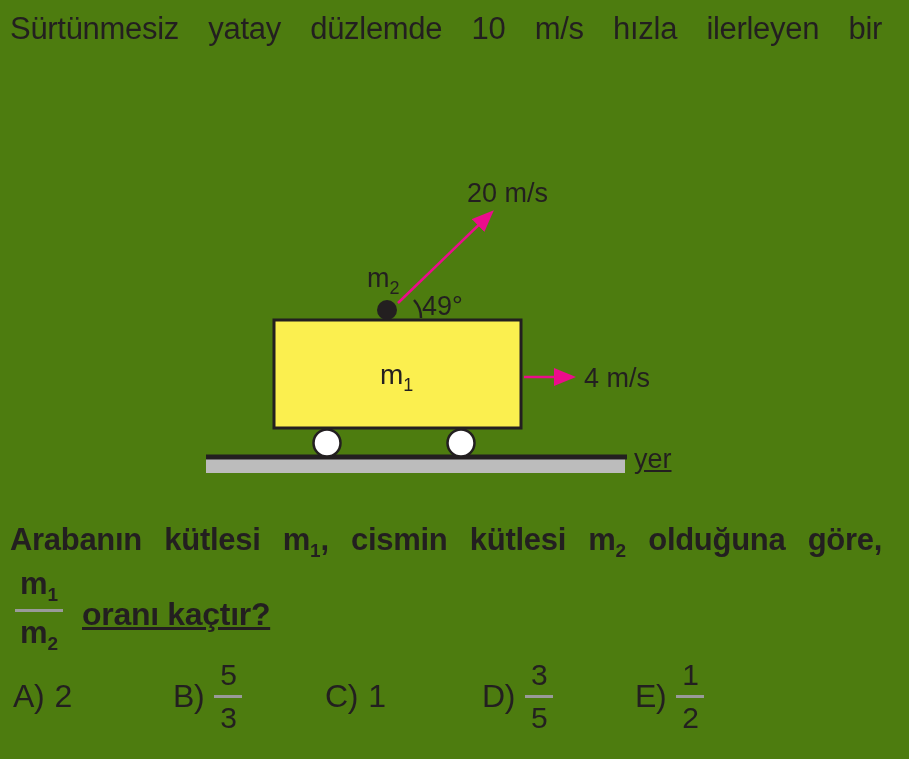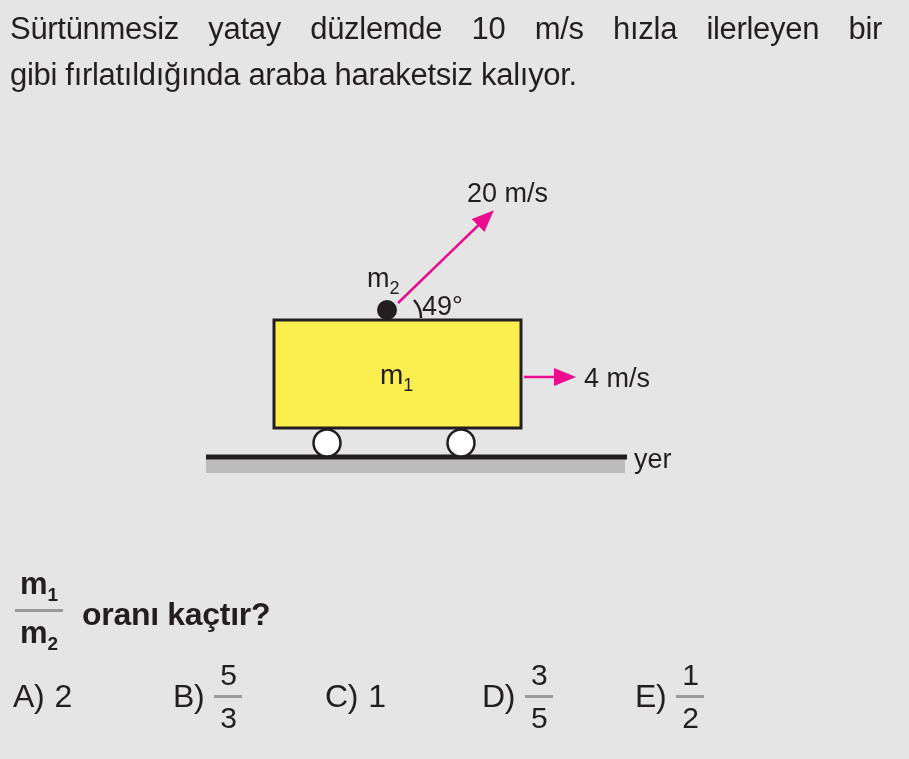--- a/index.html
+++ b/index.html
@@ -1,21 +1,21 @@
 <!DOCTYPE html>
 <html><head>
 <meta charset="utf-8">
 <style>
   html,body{margin:0;padding:0;}
   body{
     width:909px;height:759px;background:#ffffff;
     font-family:"Liberation Sans","DejaVu Sans",sans-serif;
     color:#231F20;-webkit-font-smoothing:antialiased;
   }
-  .page{position:relative;width:909px;height:759px;background:#e5e5e5;overflow:hidden;}
+  .page{position:relative;width:909px;height:759px;background:#4d7c0f;overflow:hidden;}
 
   
   .paragraph{position:absolute;top:6px;left:10px;width:872px;
     font-size:31px;line-height:46px;letter-spacing:-0.3px;}
   .p-line{text-align:justify;text-align-last:justify;white-space:nowrap;}
   .p-line.last{text-align:left;text-align-last:left;}
 
   
   .diagram{position:absolute;top:165px;left:4px;width:909px;height:335px;}
   .diagram svg{position:absolute;top:0;left:0;}
@@ -25,40 +25,39 @@
 
   
   .q-line1{position:absolute;top:522px;left:10px;width:872px;
     font-size:31px;font-weight:bold;letter-spacing:-0.3px;
     text-align:justify;text-align-last:justify;white-space:nowrap;}
   .q-frac{position:absolute;top:568px;left:13px;width:52px;
     display:flex;flex-direction:column;align-items:center;
     font-size:31px;font-weight:bold;line-height:1;}
   .q-frac .bar{width:48px;height:3px;background:#9a9a9a;margin:5px 0;}
   .q-tail{position:absolute;top:596px;left:82px;font-size:32px;font-weight:bold;
-    letter-spacing:-0.3px;}
+    letter-spacing:-0.3px;text-decoration:underline;}
 
   
   .answers{position:absolute;top:650px;left:0;width:909px;height:100px;}
   .answer{position:absolute;top:0;height:92px;display:flex;align-items:center;
     font-size:32px;letter-spacing:-0.3px;}
   .answer .letter{margin-right:10px;}
   .a-frac{display:flex;flex-direction:column;align-items:center;
     font-size:30px;line-height:1.05;}
   .a-frac .bar{width:28px;height:3px;background:#9a9a9a;margin:4px 0;}
   .pos-a{left:13px;}.pos-b{left:173px;}.pos-c{left:325px;}.pos-d{left:482px;}.pos-e{left:635px;}
 </style>
 </head>
 <body>
 
 <div class="page">
 
   <div class="paragraph">
     <div class="p-line">Sürtünmesiz yatay düzlemde 10 m/s hızla ilerleyen bir</div>
-    <div class="p-line last">gibi fırlatıldığında araba haraketsiz kalıyor.</div>
   </div>
 
   <div class="diagram">
     <svg width="909" height="335" viewBox="0 0 909 335">
       <defs>
         <marker id="arrowhead" markerUnits="userSpaceOnUse" markerWidth="24" markerHeight="18" refX="18" refY="9" orient="auto">
           <path d="M0,0 L22,9 L0,18 Z" fill="#EC0C8C"></path>
         </marker>
       </defs>
 
@@ -82,23 +81,24 @@
     <div class="dlabel" style="left:463px;top:15px;">20 m/s</div>
 
     <div class="dlabel" style="left:363px;top:100px;"><span>m</span><span class="dsub">2</span></div>
 
     <div class="dlabel" style="left:418px;top:128px;">49°</div>
 
     <div class="dlabel" style="left:376px;top:196px;font-size:28px;"><span>m</span><span class="dsub">1</span></div>
 
     <div class="dlabel" style="left:580px;top:200px;">4 m/s</div>
 
-    <div class="dlabel" style="left:630px;top:281px;">yer</div>
+    <div class="dlabel" style="left:630px;top:281px;text-decoration:underline;">yer</div>
   </div>
 
+  <div class="q-line1"><span>Arabanın kütlesi m</span><span class="sub">1</span><span>, cismin kütlesi m</span><span class="sub">2</span><span> olduğuna göre,</span></div>
 
   <div class="q-frac">
     <div><span>m</span><span class="sub">1</span></div>
     <div class="bar"></div>
     <div><span>m</span><span class="sub">2</span></div>
   </div>
 
   <div class="q-tail">oranı kaçtır?</div>
 
   <div class="answers">

